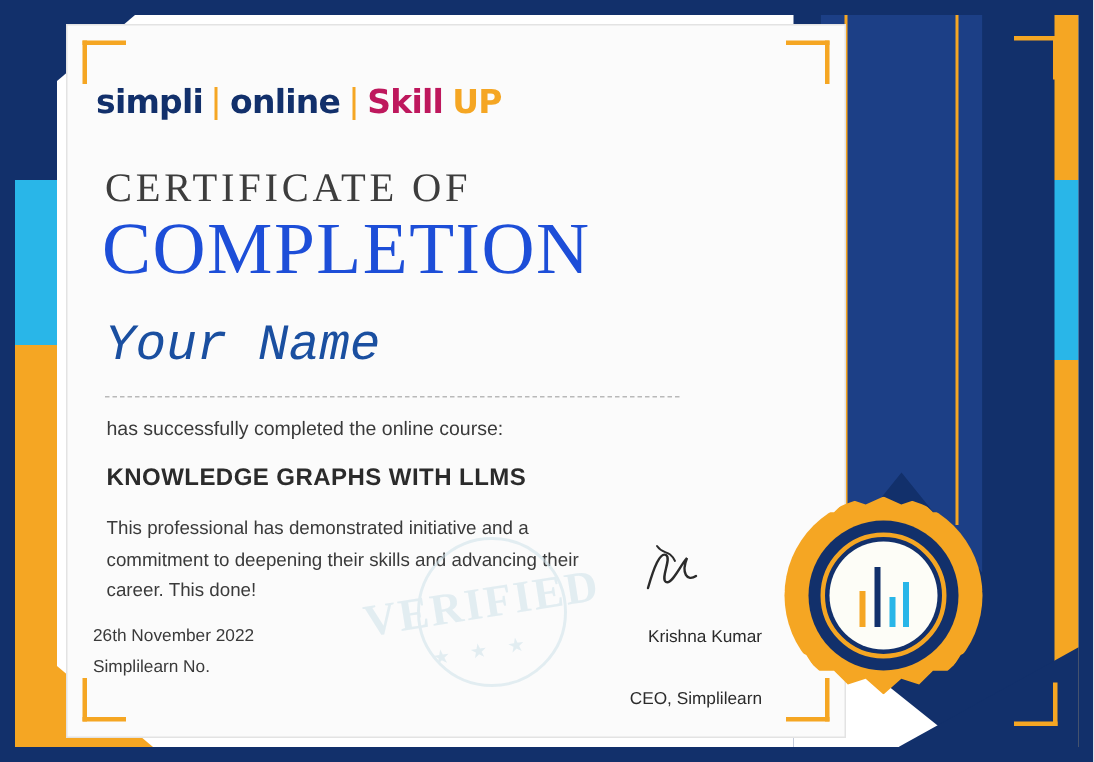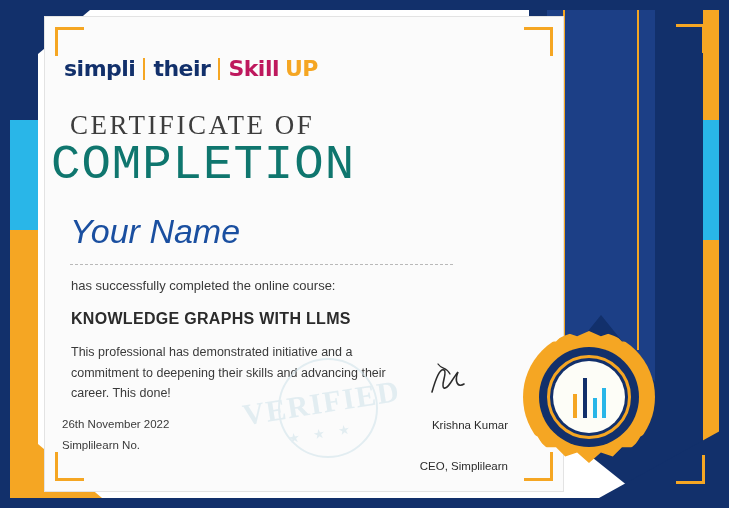--- a/index.html
+++ b/index.html
@@ -204,31 +204,31 @@
   .title-small {
     position: absolute;
     left: 70px; top: 110px;
     font-family: "Liberation Serif", serif;
     font-size: 27px;
     letter-spacing: 2.5px;
     color: #3d3d3d;
   }
   .title-big {
     position: absolute;
-    left: 51px; top: 137px;
-    font-family: Liberation Mono, monospace;
+    left: 68px; top: 137px;
+    font-family: Liberation Serif, serif;
     font-size: 49px;
     letter-spacing: 1px;
-    color: #0f766e;
+    color: #1d4ed8;
   }
 
   .recipient {
     position: absolute;
     left: 70px; top: 212px;
-    font-family: Liberation Sans, sans-serif;
+    font-family: Liberation Mono, monospace;
     font-style: italic;
     font-size: 34px;
     color: #1a4fa0;
   }
 
   .divider {
     position: absolute;
     left: 70px; top: 264px;
     width: 383px;
     border-top: 1px dashed #b9b9b9;
@@ -417,21 +417,21 @@
   <div class="inner-card">
     <div class="corner tl"></div>
     <div class="corner tr"></div>
     <div class="corner bl"></div>
     <div class="corner br"></div>
   </div>
 
   <div class="logo">
     <span class="simpli">simpli</span>
       <span class="bar"></span>
-      <span class="simpli">their</span>
+      <span class="simpli">online</span>
     <span class="bar"></span>
     <span class="skill">Skill</span>
       <span class="skill up">UP</span>
   </div>
 
   <div class="title-small">CERTIFICATE OF</div>
   <div class="title-big">COMPLETION</div>
 
   <div class="recipient">Your Name</div>
   <div class="divider"></div>

